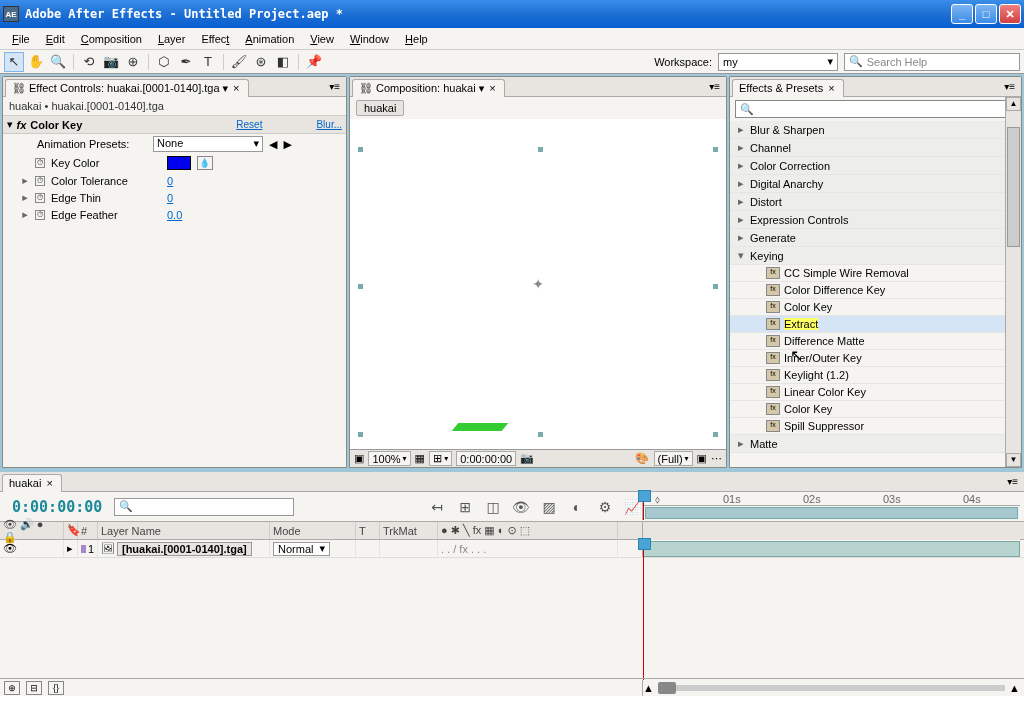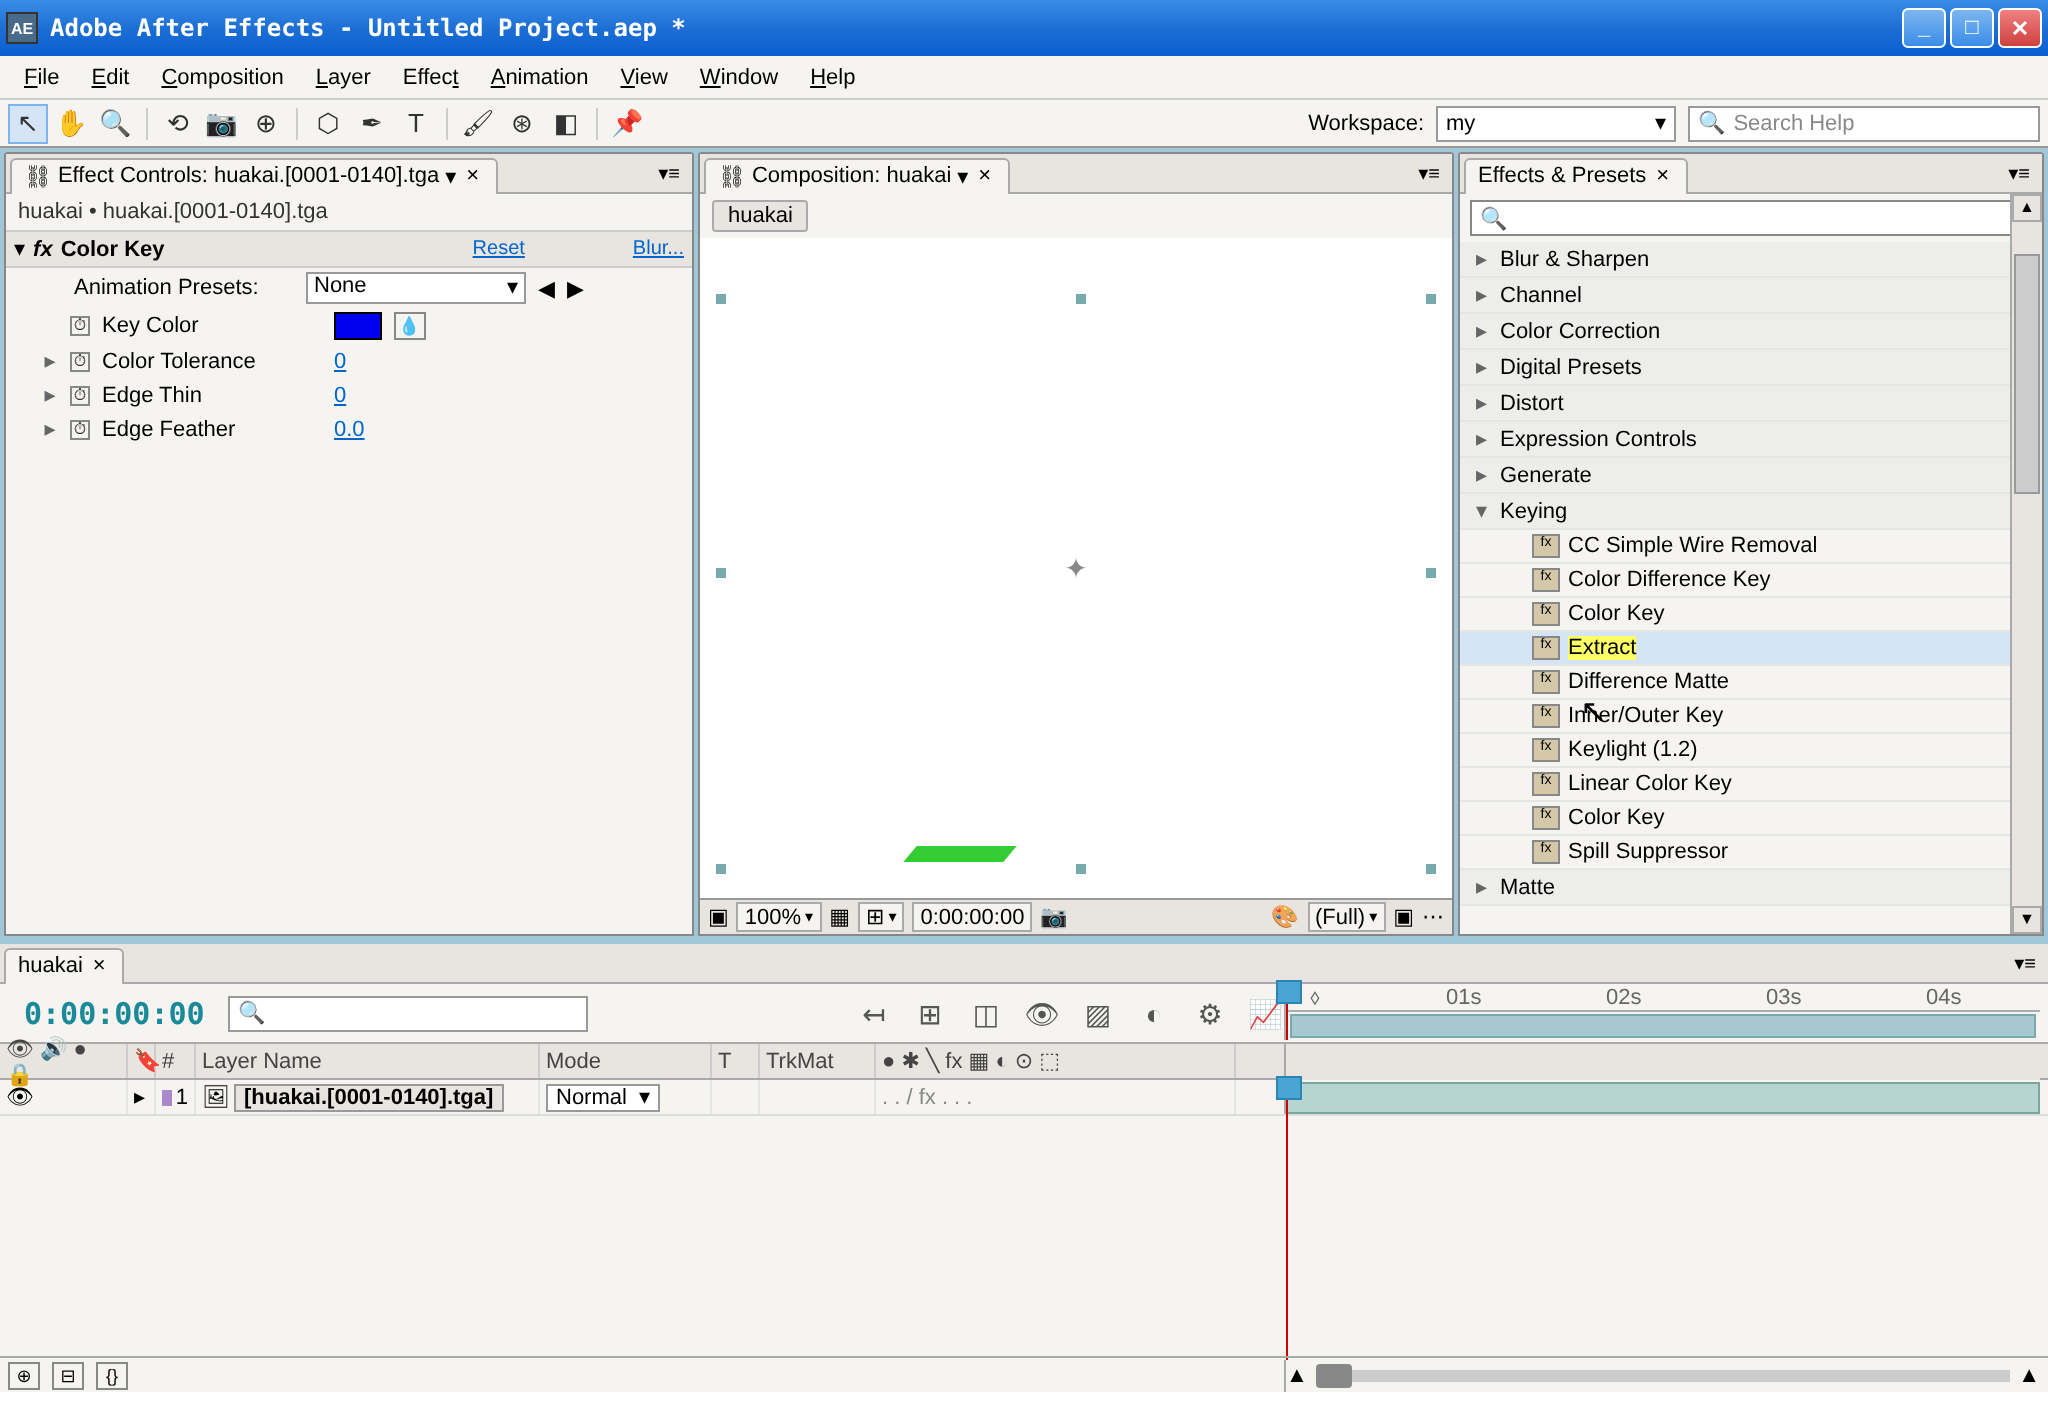--- a/index.html
+++ b/index.html
@@ -288,21 +288,21 @@
           <div class="ep-cat">
             <span class="tw">▸</span>
             <span>Channel</span>
           </div>
           <div class="ep-cat">
             <span class="tw">▸</span>
             <span>Color Correction</span>
           </div>
           <div class="ep-cat">
             <span class="tw">▸</span>
-            <span>Digital Presets</span>
+            <span>Digital Anarchy</span>
           </div>
           <div class="ep-cat">
             <span class="tw">▸</span>
             <span>Distort</span>
           </div>
           <div class="ep-cat">
             <span class="tw">▸</span>
             <span>Expression Controls</span>
           </div>
           <div class="ep-cat">

